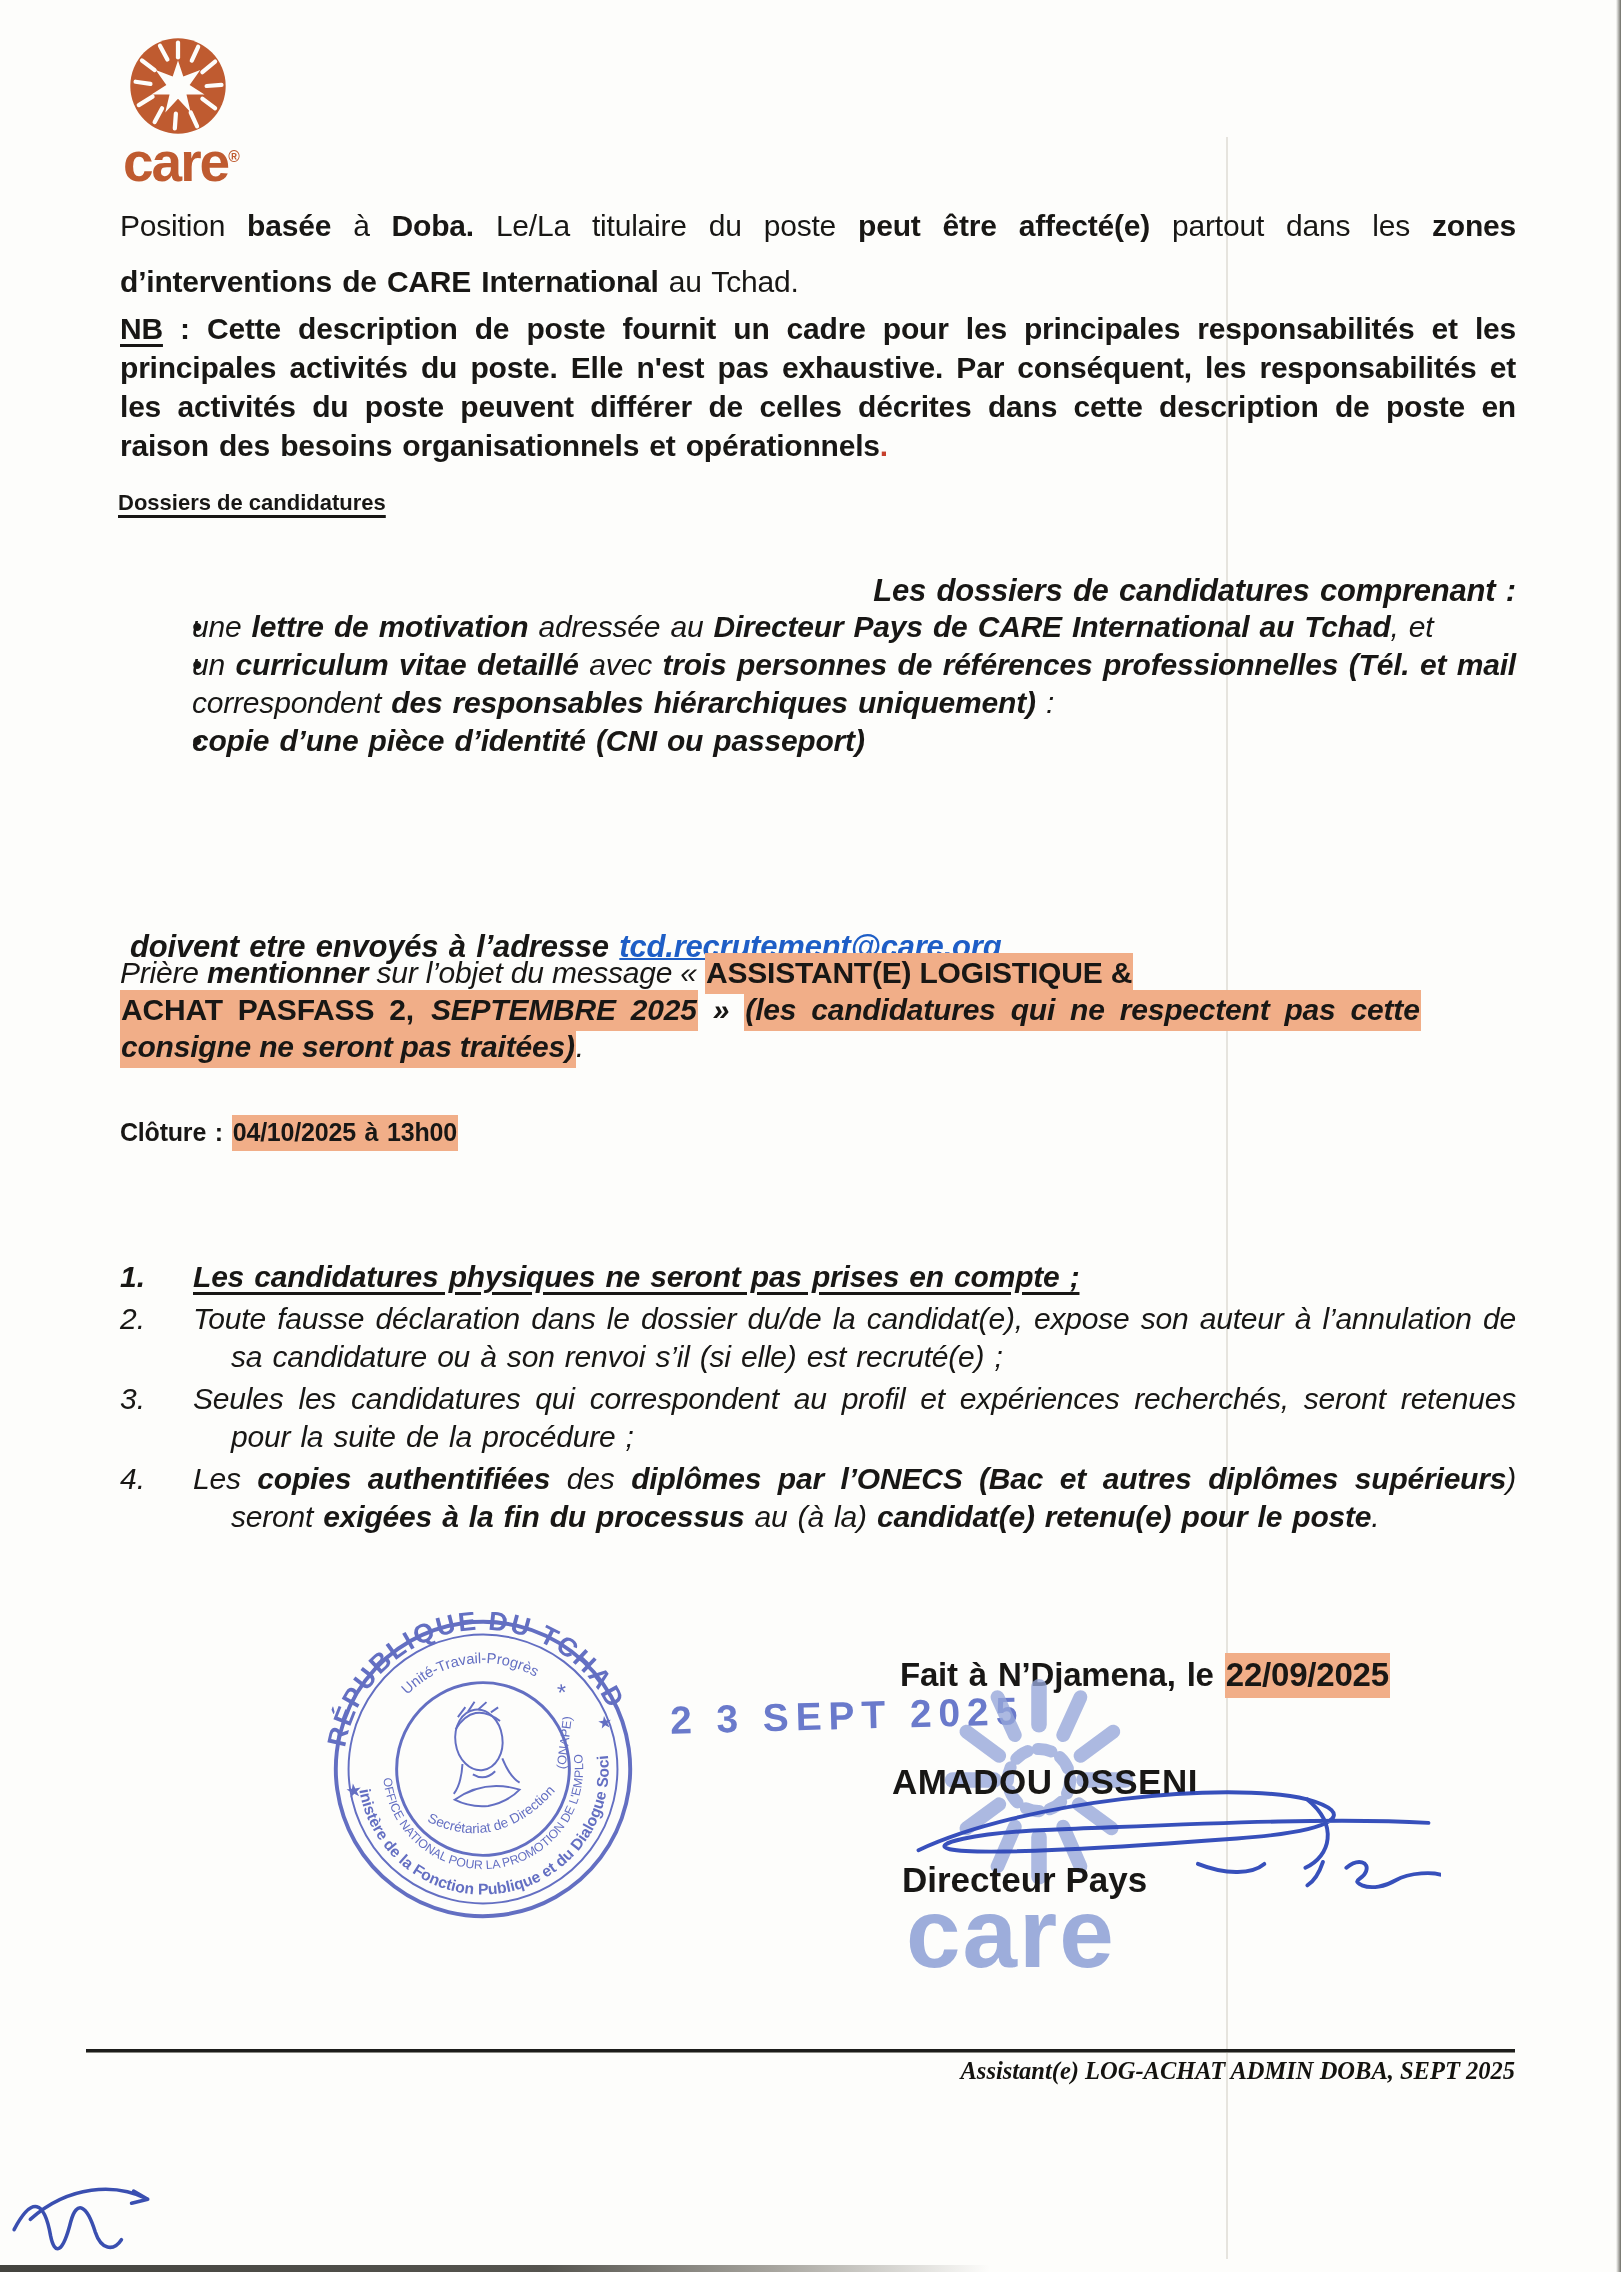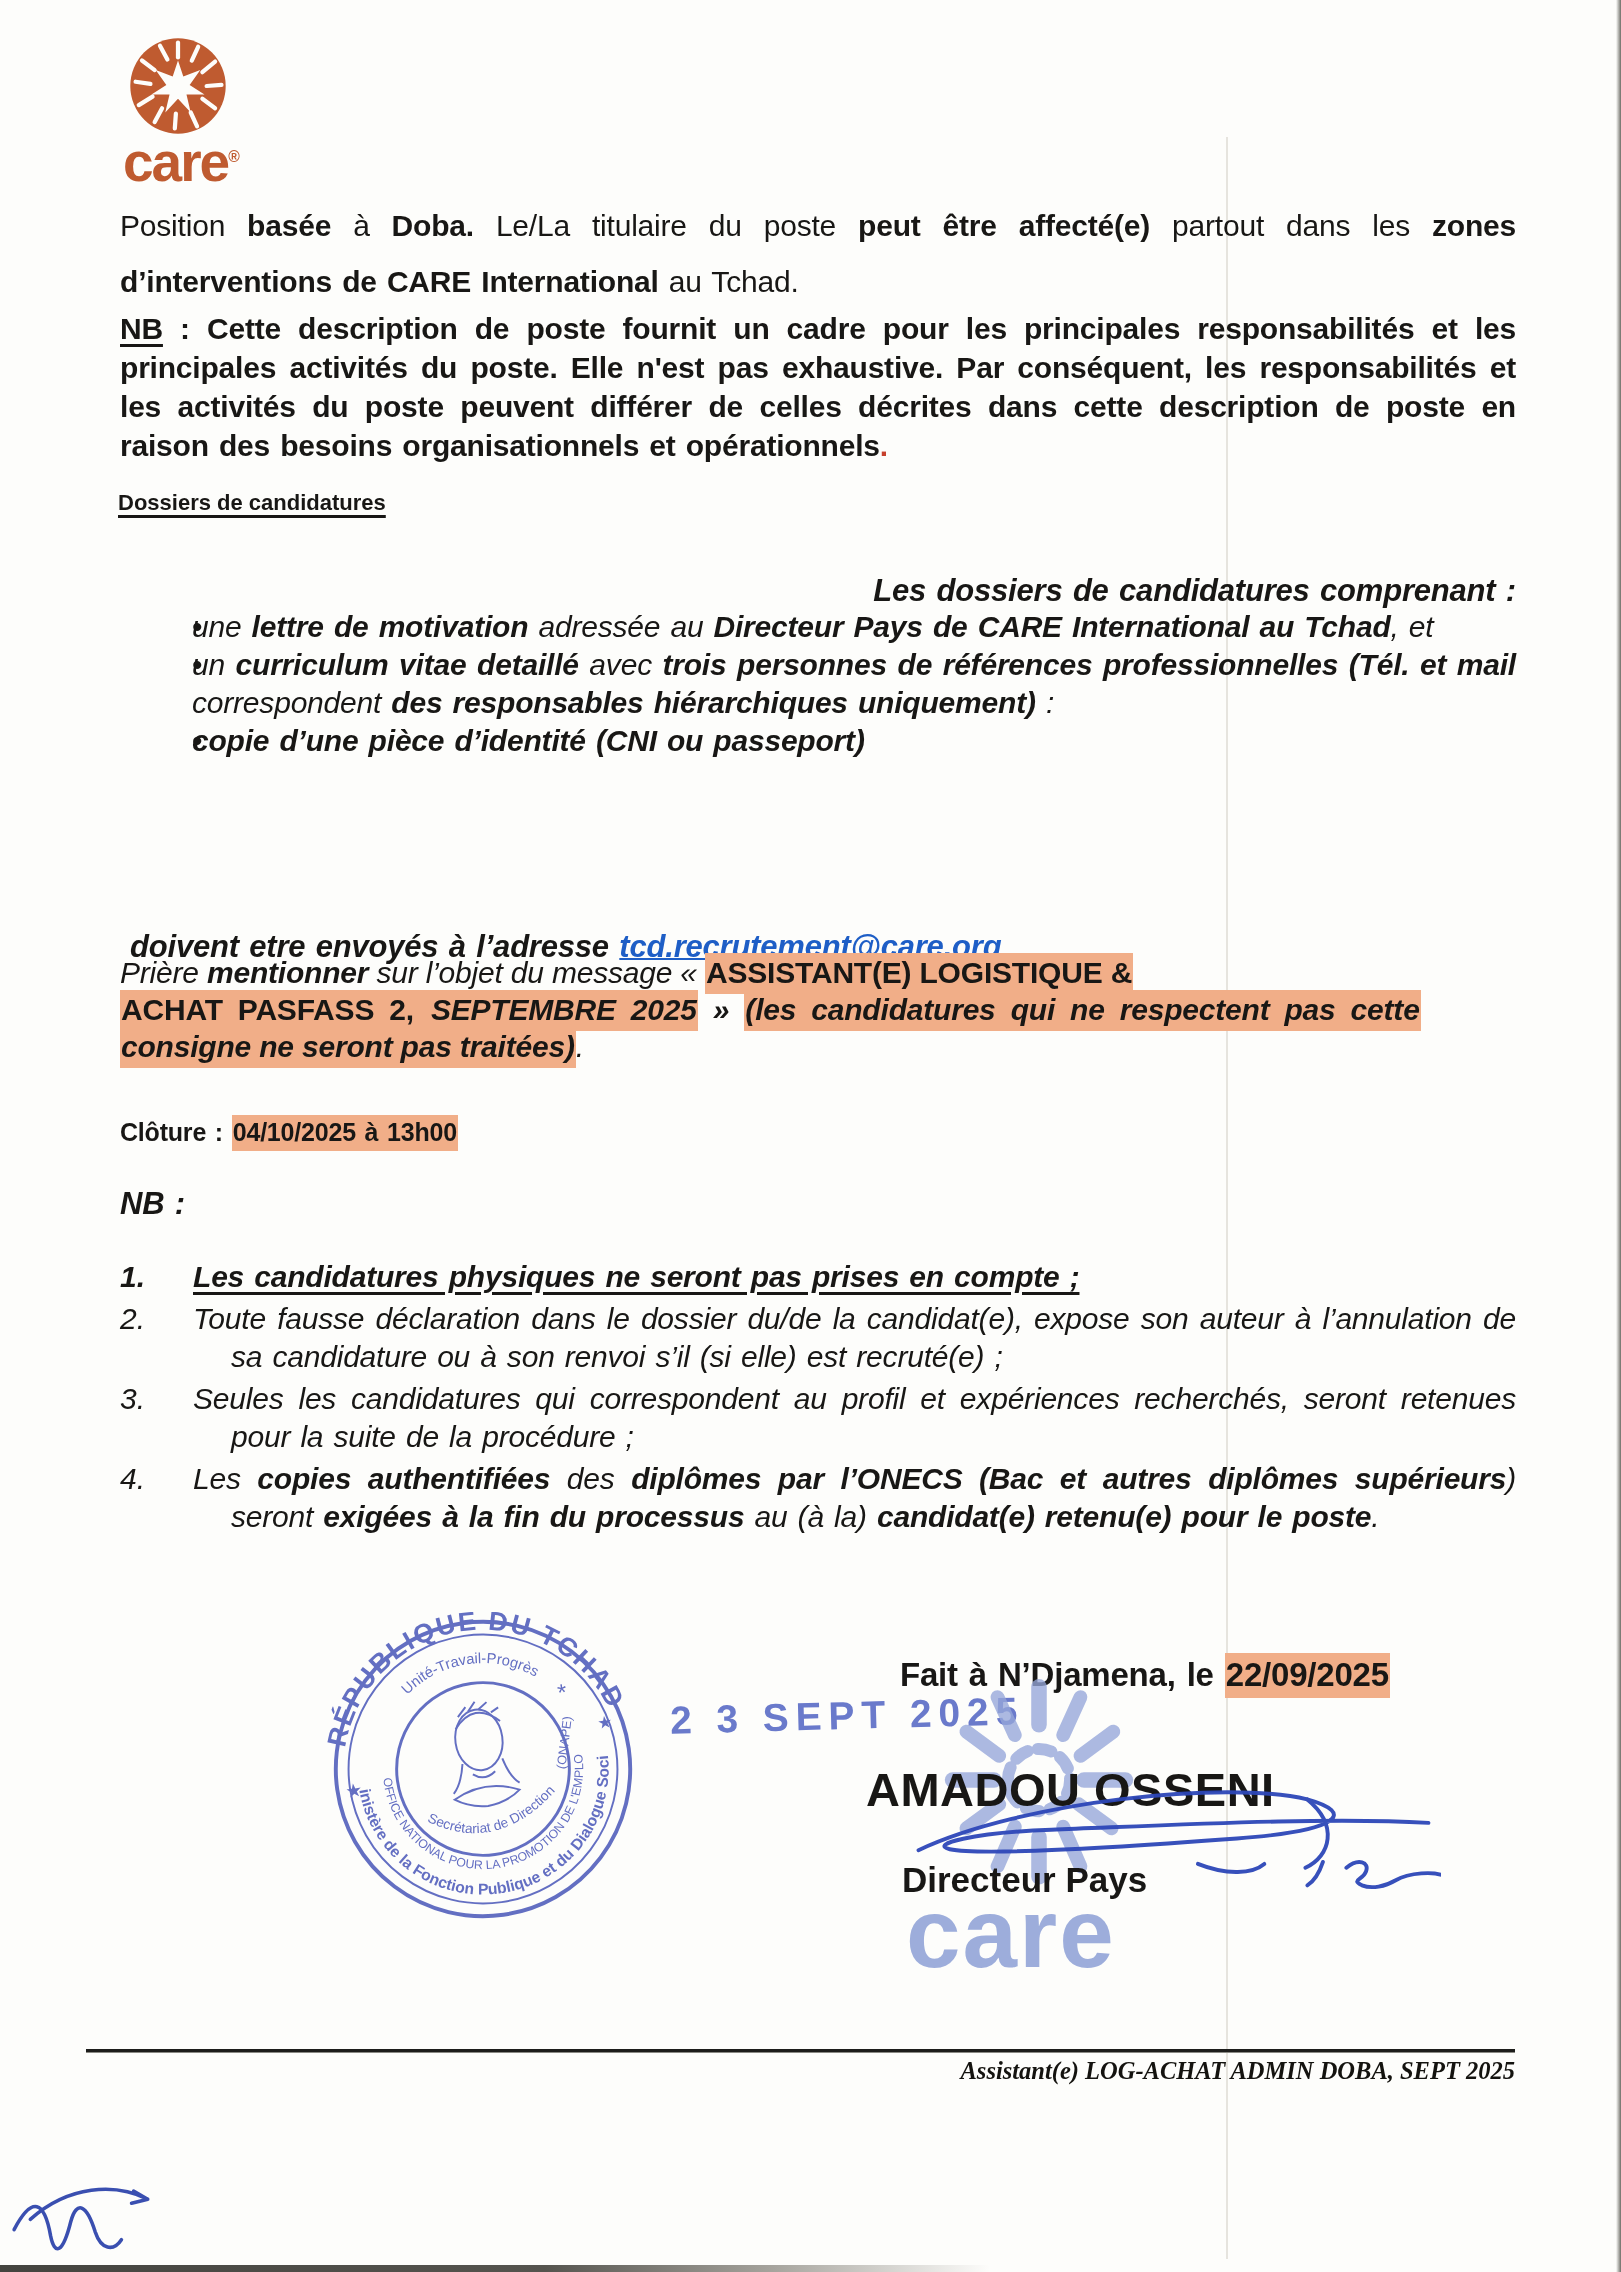--- a/index.html
+++ b/index.html
@@ -59,22 +59,22 @@
   .p-fait{top:1607px;left:900px;width:627px;text-align:left;font-size:33px;margin-top:40px;}
   
   .round-stamp{position:absolute;left:326px;top:1612px;width:314px;height:314px;opacity:.92;}
   .round-stamp text{font-family:"Liberation Sans",sans-serif;}
   .date-stamp{position:absolute;left:670px;top:1694px;font-size:39px;font-weight:bold;
     color:#5668c5;letter-spacing:6.9px;transform:rotate(-1.5deg);opacity:.88;}
   .care-burst{position:absolute;left:931px;top:1666px;width:216px;height:235px;opacity:.78;z-index:1;}
   .care-stamp-word{position:absolute;left:906px;top:1884px;z-index:1;
     font-size:98px;font-weight:bold;color:#8da0d6;letter-spacing:2px;
     line-height:1;opacity:.85;}
-  .sig-name{position:absolute;left:866px;top:1762px;z-index:6;
-    font-size:47px;font-weight:bold;letter-spacing:0.5px;}
+  .sig-name{position:absolute;left:892px;top:1762px;z-index:6;
+    font-size:35px;font-weight:bold;letter-spacing:0.5px;}
   .signature{position:absolute;left:904px;top:1774px;width:537px;height:127px;z-index:7;}
   .sig-title{position:absolute;left:902px;top:1860px;z-index:6;
     font-size:35px;font-weight:bold;}
   
   .footer-rule{position:absolute;left:86px;top:2049px;width:1429px;height:3.9px;
     background:#1d1d1b;border-bottom:1px solid #8a8a84;}
   .footer-ref{position:absolute;left:86px;top:2057px;width:1429px;text-align:right;
     font-family:"Liberation Serif",serif;font-style:italic;font-weight:bold;
     font-size:24.5px;color:#14130f;}
   .corner-squiggle{position:absolute;left:5.9px;top:2178px;width:162px;height:93px;}
@@ -139,21 +139,20 @@
 
   <p class="para p-envoi"><span class="s-b s-i">doivent etre envoyés  à l’adresse </span><span class="s-b s-i s-link">tcd.recrutement@care.org</span></p>
 
   <div class="priere">
     <div class="l1"><span class="s-i">Prière </span><span class="s-b s-i">mentionner</span><span class="s-i"> sur l’objet du message « </span><span class="s-b s-hl">ASSISTANT(E) LOGISTIQUE &amp;</span></div>
     <div class="l2"><span class="s-b s-hl">ACHAT PASFASS 2, </span><span class="s-b s-i s-hl">SEPTEMBRE 2025</span><span class="s-b s-i"> » </span><span class="s-b s-i s-hl">(les candidatures qui ne respectent pas cette</span></div>
     <div class="l3"><span class="s-b s-i s-hl">consigne ne seront pas traitées)</span><span class="s-i">.</span></div>
   </div>
 
   <p class="para p-cloture"><span class="s-b">Clôture : </span><span class="s-b s-hl">04/10/2025 à 13h00</span></p>
-  <p class="para p-nb2"><span class="s-b s-i">NB :</span></p>
 
   <ol class="numlist">
     <li>
       <span class="num"><span class="s-b s-i">1.</span></span>
       <span class="ntxt"><span class="s-b s-i s-u">Les candidatures physiques ne seront pas prises en compte ;</span></span>
     </li>
     <li>
       <span class="num"><span class="s-i">2.</span></span>
       <span class="ntxt"><span class="s-i">Toute fausse déclaration dans le dossier du/de la candidat(e), expose son auteur à l’annulation de sa candidature ou à son renvoi s’il (si elle) est recruté(e) ;</span></span>
     </li>

